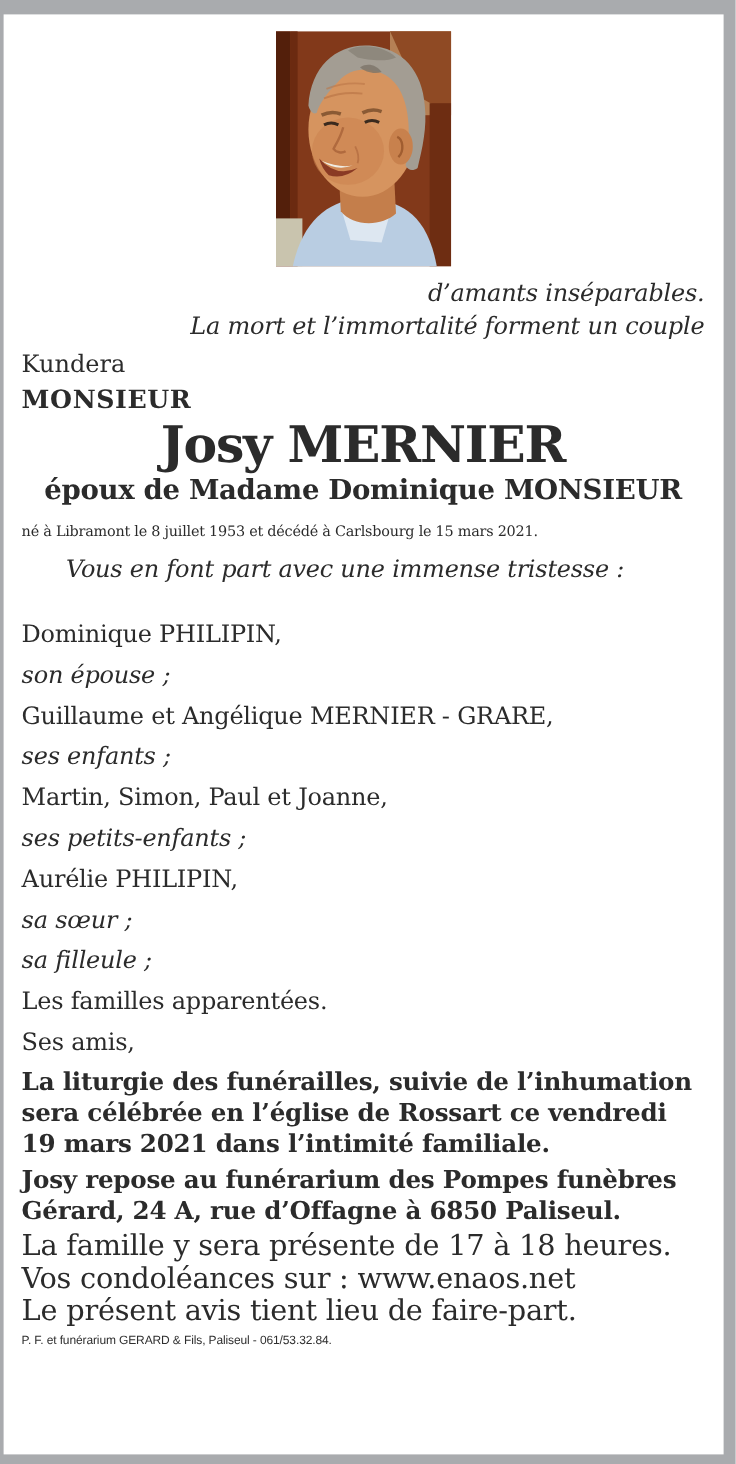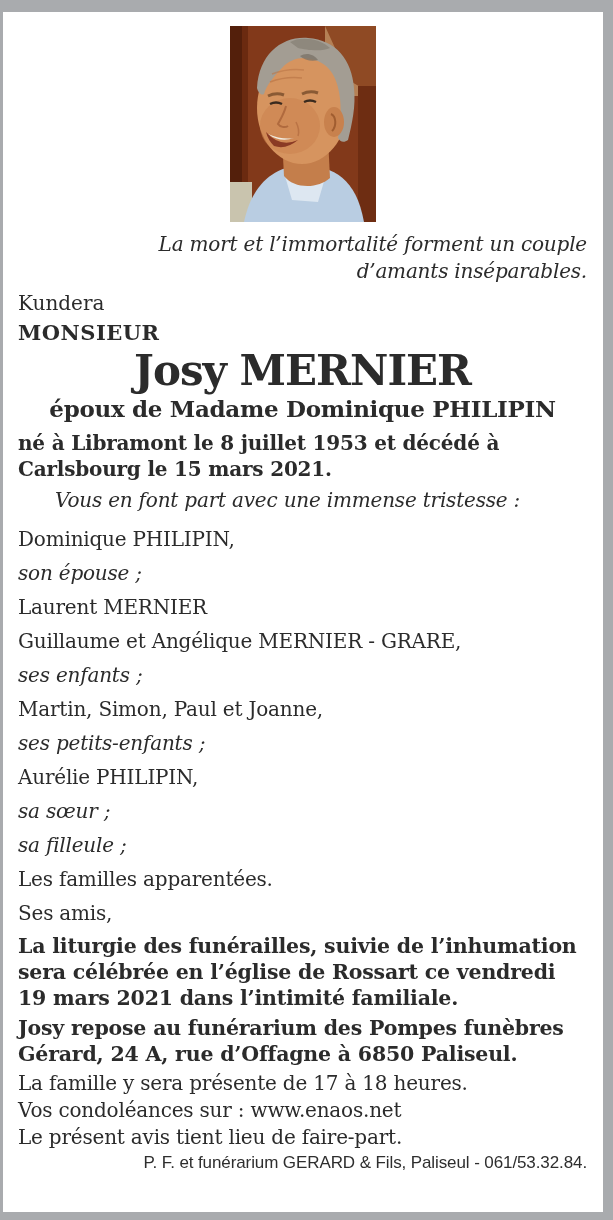--- a/index.html
+++ b/index.html
@@ -57,61 +57,60 @@
   }
   .spouse-line {
     text-align: center;
     font-weight: bold;
     font-size: 23px;
     line-height: 28px;
     letter-spacing: -0.3px;
   }
   .life-dates {
     margin-top: 7px;
-    font-size: 20px;
+    font-size: 12px;
     line-height: 26px;
     letter-spacing: -0.2px;
-    font-weight: bold;
   }
   .announcement {
     margin-top: 5px;
     font-size: 20px;
     line-height: 26px;
     text-indent: 37px;
     letter-spacing: -0.2px;
     font-style: italic;
   }
   .family {
-    margin-top: 9px;
+    margin-top: 24px;
     font-size: 20px;
     letter-spacing: -0.2px;
   }
   .family .fam-line { line-height: 34px; }
   .family .name { text-align: left; }
   .family .relation { font-style: italic; }
   .ceremony-block {
     margin-top: 3px;
     font-weight: bold;
     font-size: 20.5px;
     line-height: 26px;
     letter-spacing: -0.2px;
   }
   .ceremony-block + .ceremony-block { margin-top: 4px; }
   .closing {
     margin-top: 3px;
-    font-size: 20px;
+    font-size: 24px;
     line-height: 27px;
     letter-spacing: -0.2px;
   }
   .closing .url { text-decoration: none; color: inherit; }
   .footer-line {
     margin-top: 3px;
-    text-align: right;
+    text-align: left;
     font-family: "Liberation Sans", sans-serif;
-    font-size: 17px;
+    font-size: 10px;
     line-height: 18px;
     color: #2e2e2e;
     letter-spacing: -0.1px;
   }
 </style>
 </head>
 <body>
 
 <div class="card">
   <div class="content">
@@ -154,36 +153,35 @@
         <path d="M36,106 Q50,122 68,114 Q56,124 44,120 Q38,114 36,106 Z" fill="#8a3a24"></path>
         <path d="M38,108 Q50,117 64,112 Q52,114 38,108 Z" fill="#f0ede4"></path>
 
         <path d="M40,56 Q56,50 72,52" stroke="#bb7647" stroke-width="1.5" fill="none" opacity="0.7"></path>
         <path d="M42,48 Q58,42 74,44" stroke="#bb7647" stroke-width="1.5" fill="none" opacity="0.6"></path>
         <path d="M66,96 Q70,104 68,110" stroke="#b06a3e" stroke-width="1.5" fill="none" opacity="0.7"></path>
       </svg>
     </div>
 
     <div class="quote">
+      <div>d’amants inséparables.</div>
       <div>La mort et l’immortalité forment un couple</div>
-      <div>d’amants inséparables.</div>
     </div>
     <div class="quote-attr">Kundera</div>
 
     <div class="civility">MONSIEUR</div>
     <div class="deceased-name">Josy MERNIER</div>
-    <div class="spouse-line">époux de Madame Dominique PHILIPIN</div>
+    <div class="spouse-line">époux de Madame Dominique MONSIEUR</div>
 
     <div class="life-dates">né à Libramont le 8 juillet 1953 et décédé à Carlsbourg le 15 mars 2021.</div>
     <div class="announcement">Vous en font part avec une immense tristesse :</div>
 
     <div class="family">
       <div class="fam-line name">Dominique PHILIPIN,</div>
       <div class="fam-line relation">son épouse ;</div>
-      <div class="fam-line name">Laurent MERNIER</div>
       <div class="fam-line name">Guillaume et Angélique MERNIER - GRARE,</div>
       <div class="fam-line relation">ses enfants ;</div>
       <div class="fam-line name">Martin, Simon, Paul et Joanne,</div>
       <div class="fam-line relation">ses petits-enfants ;</div>
       <div class="fam-line name">Aurélie PHILIPIN,</div>
       <div class="fam-line relation">sa sœur ;</div>
       <div class="fam-line relation">sa filleule ;</div>
       <div class="fam-line name">Les familles apparentées.</div>
       <div class="fam-line name">Ses amis,</div>
     </div>

